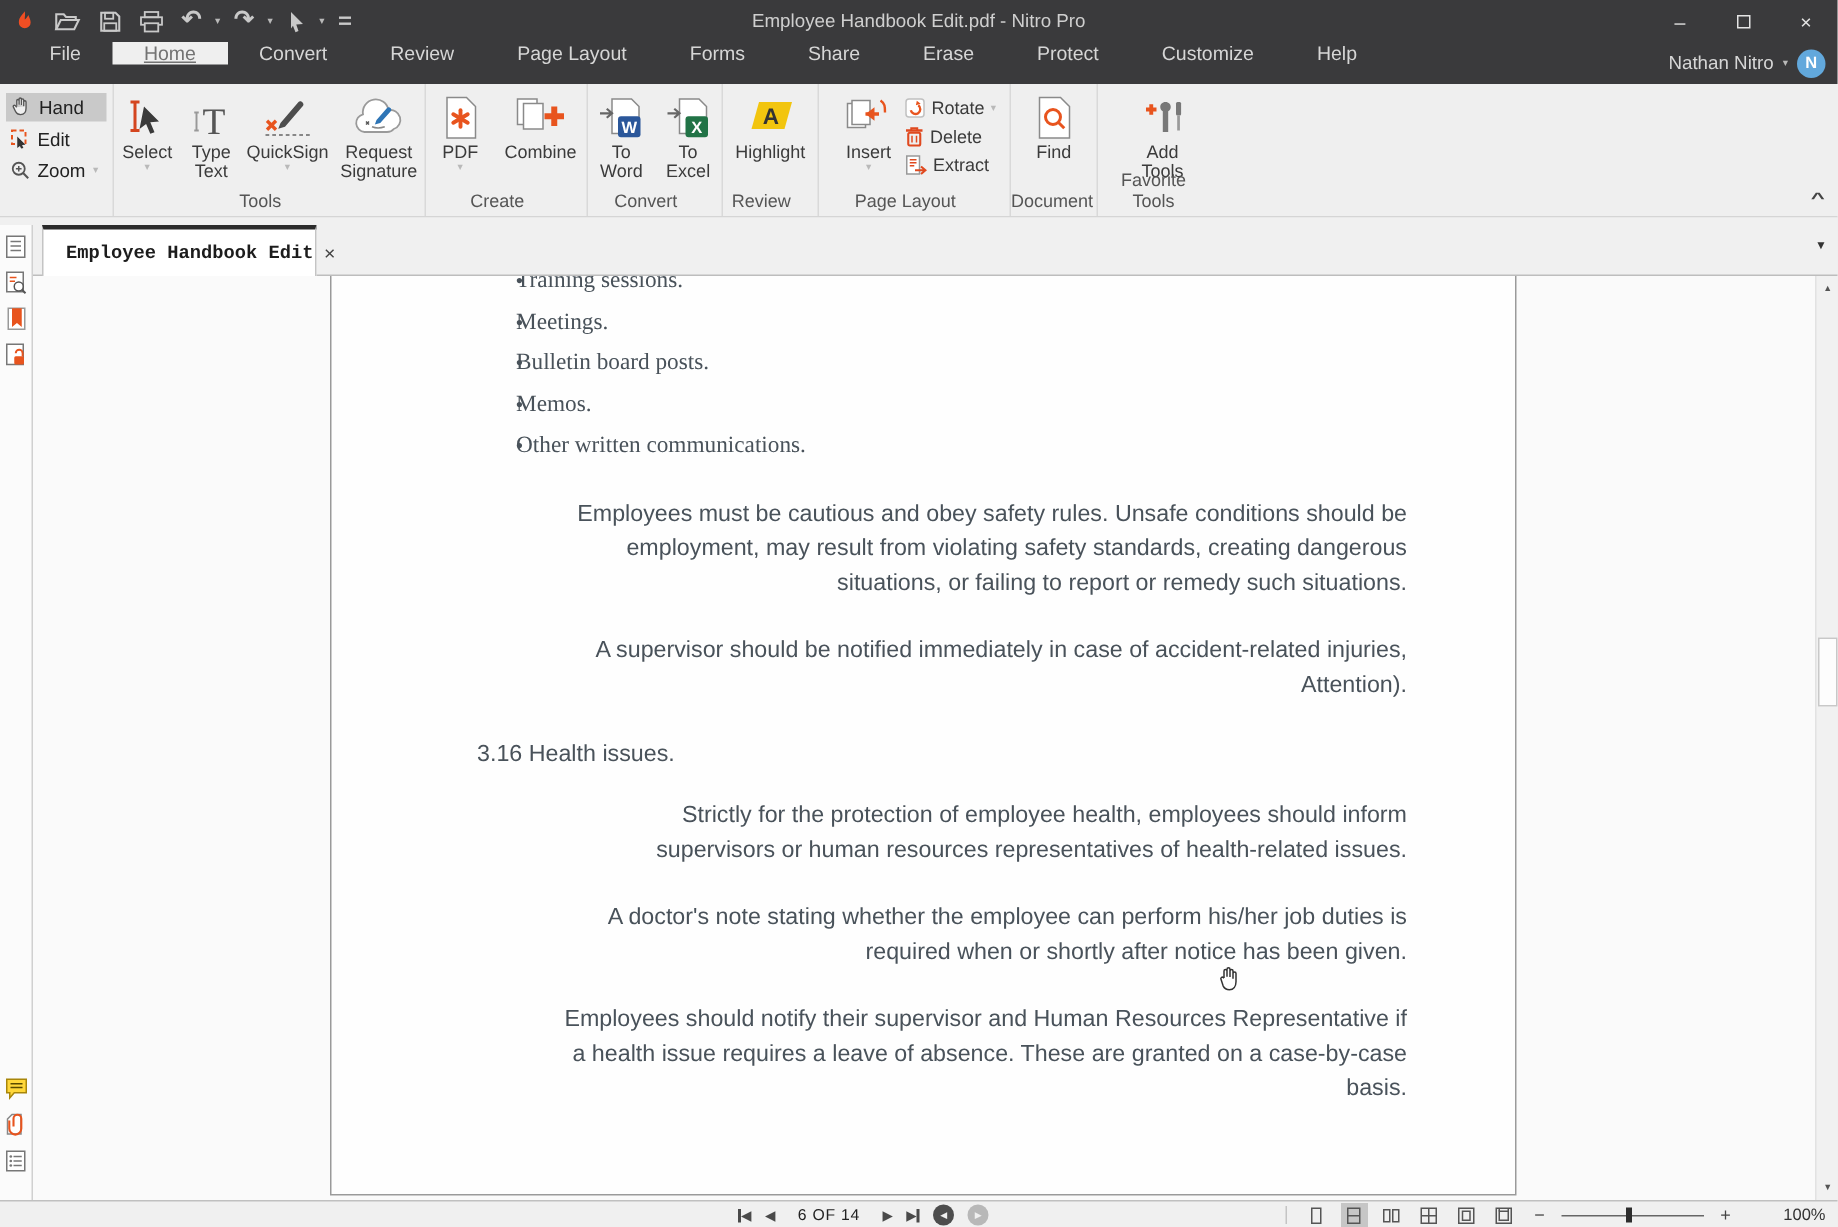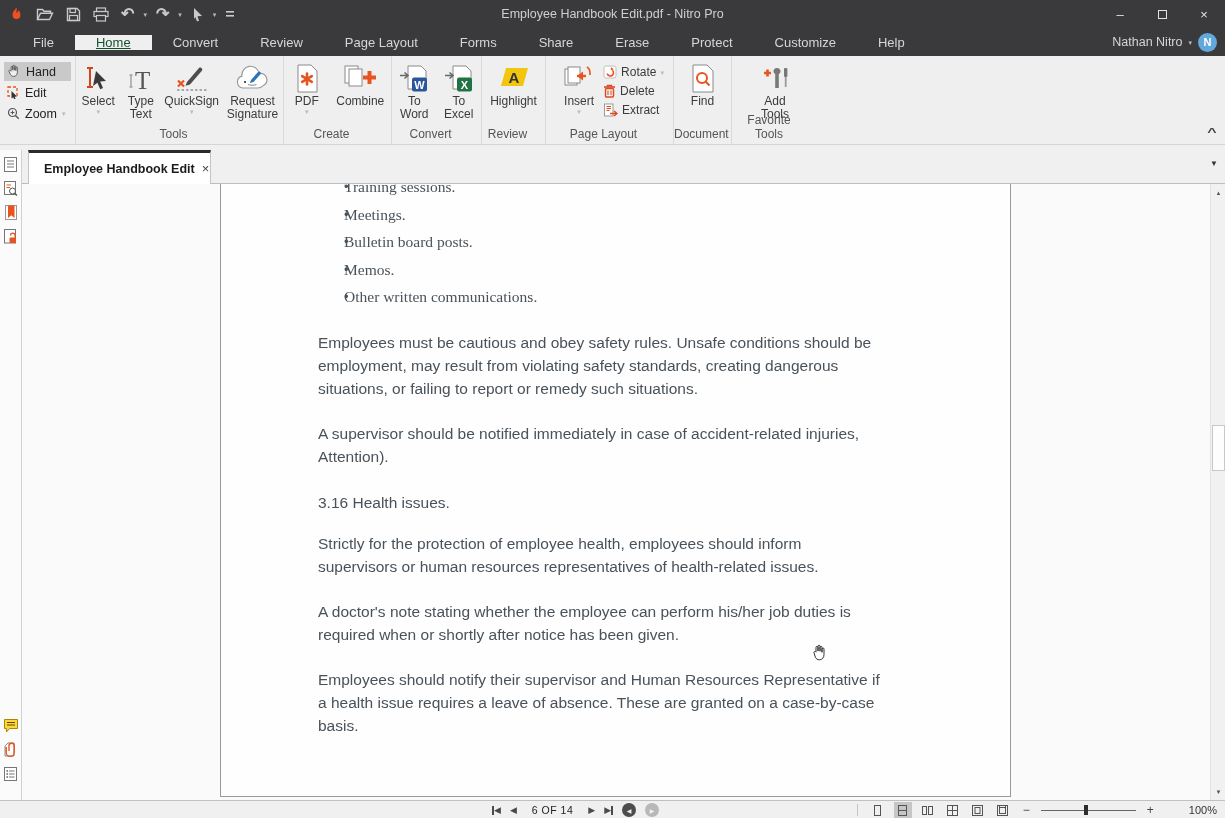--- a/index.html
+++ b/index.html
@@ -10,23 +10,23 @@
   .qat { display:flex; align-items:center; gap:6px; padding-left:6px; }
   .qat .qbtn { display:flex; align-items:center; height:24px; padding:0 3px; }
   .qat .caret, .ribbon .caret, .acct .caret { font-size:7px; color:#b9b9b9; line-height:1; }
   .undo-glyph { font-size:16px; color:#c9c9c9; font-weight:bold; line-height:1; }
   .win-title { position:absolute; left:50%; transform:translateX(-50%); color:#cfcfcf; font-size:12.5px; white-space:nowrap; }
   .win-controls { position:absolute; right:0; top:0; height:28px; display:flex; }
   .win-btn { width:42px; height:28px; display:flex; align-items:center; justify-content:center; color:#e4e4e4; font-size:13px; }
   .max-box { width:9px; height:9px; border:1px solid #e4e4e4; display:inline-block; }
 
   
-  .menubar { position:absolute; top:28px; left:0; width:1225px; height:28px; background:#3a3a3c; display:flex; align-items:center; padding-left:12px; }
+  .menubar { position:absolute; top:28px; left:0; width:1225px; height:28px; background:#3a3a3c; display:flex; align-items:flex-start; padding-left:12px; }
   .menu-item { display:flex; align-items:center; padding:0 21px; font-size:13px; color:#d6d6d6; }
-  .menu-item.active { background:#efefef; color:#14532d;text-decoration:underline; }
+  .menu-item.active { background:#efefef; color:#737373;text-decoration:underline; }
   .acct { position:absolute; right:8px; top:0; height:28px; display:flex; align-items:center; gap:6px; }
   .acct-name { color:#d6d6d6; font-size:12.5px; }
   .avatar { width:19px; height:19px; border-radius:50%; background:#62a8dc; color:#fff; font-size:11px; font-weight:bold; display:flex; align-items:center; justify-content:center; }
 
   
   .ribbon { position:absolute; top:56px; left:0; width:1225px; height:89px; background:#efefef; border-bottom:1px solid #d5d5d5; display:flex; }
   .grp { position:relative; height:100%; border-right:1px solid #d9d9d9; display:flex; justify-content:center; align-items:flex-start; padding-top:4px; }
   .grp-label { position:absolute; bottom:3px; left:0; right:12px; text-align:center; font-size:12px; color:#555; }
   .modes { width:76px; flex-direction:column; align-items:stretch; padding:5px 4px 0 4px; justify-content:flex-start;text-align:center; }
   .mode-btn { height:19px; margin:1px 0; display:flex; align-items:center; gap:5px; padding:0 3px; font-size:12.5px; color:#222; }
@@ -34,38 +34,38 @@
   .rbtn { display:flex; flex-direction:column; align-items:center; padding-top:2px; margin:0 3px; }
   .rbtn .ic { height:33px; display:flex; align-items:center; justify-content:center; }
   .rbtn .lbl { font-size:12px; color:#3b3b3b; text-align:center; line-height:13px; }
   .small-col { display:flex; flex-direction:column; justify-content:flex-start; padding-top:4px; gap:3px; }
   .sbtn { display:flex; align-items:center; gap:4px; font-size:12px; color:#3b3b3b; height:16px; }
   .collapse-chevron { position:absolute; right:10px; bottom:6px; font-size:10px; font-weight:bold; color:#444; transform:scaleX(1.6); }
 
   
   .tabbar { position:absolute; top:145px; left:0; width:1225px; height:39px; background:#f0f0f0; border-bottom:1px solid #bdbdbd; }
   .doc-tab { position:absolute; left:28px; top:5px; width:183px; height:34px; background:#fff; border:1px solid #c4c4c4; border-bottom:none; border-top:3px solid #2b2b2b; display:flex; align-items:center; gap:7px; padding:0 8px; }
-  .doc-tab .tab-title { font-size:12.5px; font-weight:bold; color:#1c1c1c; white-space:nowrap; }
+  .doc-tab .tab-title { font-size:12.5px; font-weight:bold; color:#1c1c1c; white-space:nowrap;font-family:Liberation Mono, monospace; }
   .doc-tab .tab-close { margin-left:auto; color:#444; font-size:13px; }
   .tabbar-caret { position:absolute; right:7px; top:14px; font-size:8px; color:#333; }
 
   
   .main { position:absolute; top:184px; left:0; width:1225px; height:616px; display:flex; }
   .panelstrip { width:22px; background:#fbfbfb; border-right:1px solid #d0d0d0; display:flex; flex-direction:column; align-items:center; padding-top:2px; position:relative; margin-top:-34px; height:650px; }
   .panel-btn { width:20px; height:24px; display:flex; align-items:center; justify-content:center; }
   .panel-bottom { position:absolute; bottom:14px; display:flex; flex-direction:column; align-items:center; }
   .viewport { position:relative; flex:1; background:#fafafa; overflow:hidden; }
   .doc-page { position:absolute; left:198px; top:-10px; width:791px; bottom:3px; background:#fefefe; border:1px solid #9a9a9a; }
   .page-content { position:absolute; top:-2px; left:97px; width:620px; color:#49525a; font-size:15.5px; }
   .bullet-list { }
   .bullet-item { display:flex; line-height:27.5px; }
   .bullet-dot { width:22px; padding-left:26px; font-size:13px; }
   .bullet-text { white-space:nowrap;font-family:Liberation Serif, serif; }
   .para { line-height:23px; }
-  .para div { white-space:nowrap; }
+  .para div { white-space:nowrap;text-align:right; }
   .mt-p1 { margin-top:20px; } .mt-p2 { margin-top:22px; } .mt-h { margin-top:23px; }
   .mt-p3 { margin-top:18px; } .mt-p4 { margin-top:22px; } .mt-p5 { margin-top:22px; }
   .hand-cursor { position:absolute; left:789px; top:460px; }
 
   
   .vscroll { width:15px; background:#f1f1f1; border-left:1px solid #e2e2e2; position:relative; }
   .scroll-arrow { position:absolute; left:0; width:15px; height:15px; display:flex; align-items:center; justify-content:center; font-size:6px; color:#555; }
   .scroll-up { top:1px; } .scroll-down { bottom:1px; }
   .scroll-thumb { position:absolute; left:1px; top:241px; width:13px; height:46px; background:#fdfdfd; border:1px solid #c8c8c8; }
 

